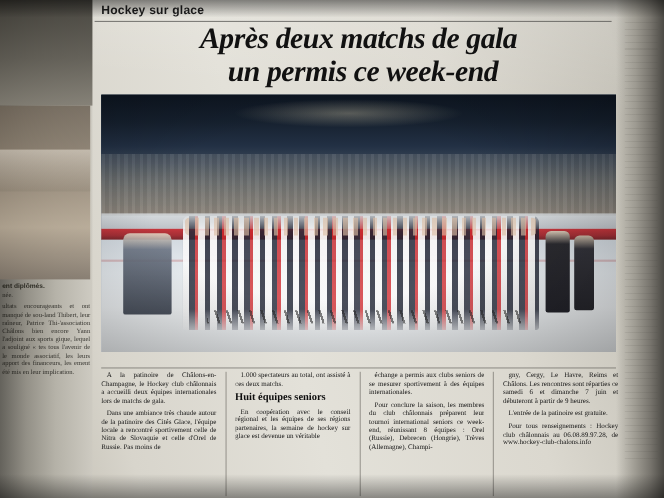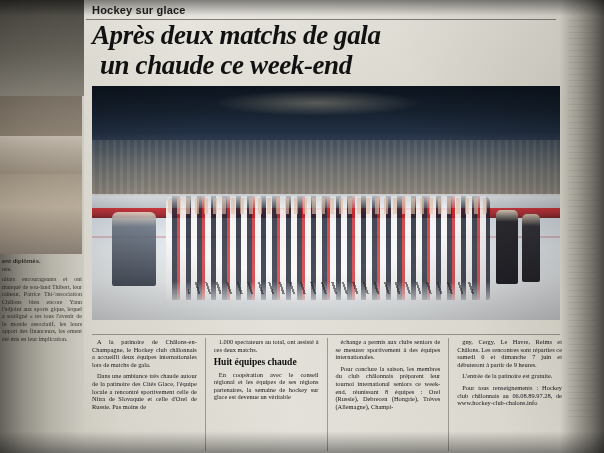--- a/index.html
+++ b/index.html
@@ -80,20 +80,21 @@
     position: absolute;
     left: 6px; top: 20px;
     width: 468px;
     font-family: "Liberation Serif", serif;
     font-weight: bold;
     font-style: italic;
     font-size: 27px;
     line-height: 30px;
     color: #111;
     letter-spacing: -0.4px;
+    text-align: center;
   }
   .headline .l2 { display: block; margin-left: 8px; }
 
   
   .photo {
     position: absolute;
     left: 6px; top: 86px;
     width: 468px; height: 234px;
     overflow: hidden;
     background: #2b3a4a;
@@ -309,21 +310,21 @@
     <p>ultats encourageants et ont manqué de sou-land Thibert, leur raîneur, Patrice Thi-'association Châlons bien encore Yann l'adjoint aux sports gique, lequel a souligné « tes tous l'avenir de le monde associatif, les leurs apport des financeurs, les ement été mis en leur implication.</p>
   </div>
 
   <div class="content">
 
     <div class="kicker">Hockey sur glace</div>
     <div class="kicker-rule"></div>
 
     <div class="headline">
       <span>Après deux matchs de gala</span>
-      <span class="l2">un chaude ce week-end</span>
+      <span class="l2">un permis ce week-end</span>
     </div>
 
     <div class="photo">
       <div class="ph-rink"></div>
       <div class="ph-top"></div>
       <div class="ph-topglow"></div>
       <div class="ph-stands"></div>
       <div class="ph-boardwhite"></div>
       <div class="ph-board"></div>
       <div class="ph-ice"></div>
@@ -342,21 +343,21 @@
     <div class="cols">
 
       <div class="col">
         <p class="first">A la patinoire de Châlons-en-Champagne, le Hockey club châlonnais a accueilli deux équipes internationales lors de matchs de gala.</p>
         <p>Dans une ambiance très chaude autour de la patinoire des Cités Glace, l'équipe locale a rencontré sportivement celle de Nitra de Slovaquie et celle d'Orel de Russie. Pas moins de</p>
       </div>
       <div class="colrule"></div>
 
       <div class="col">
         <p class="first">1.000 spectateurs au total, ont assisté à ces deux matchs.</p>
-        <div class="subhead">Huit équipes chaude</div>
+        <div class="subhead">Huit équipes seniors</div>
         <p>En coopération avec le conseil régional et les équipes de ses régions partenaires, la semaine de hockey sur glace est devenue un véritable</p>
       </div>
       <div class="colrule"></div>
 
       <div class="col">
         <p class="first">échange a permis aux clubs seniors de se mesurer sportivement à des équipes internationales.</p>
         <p>Pour conclure la saison, les membres du club châlonnais préparent leur tournoi international seniors ce week-end, réunissant 8 équipes : Orel (Russie), Debrecen (Hongrie), Trèves (Allemagne), Champi-</p>
       </div>
       <div class="colrule"></div>
 

